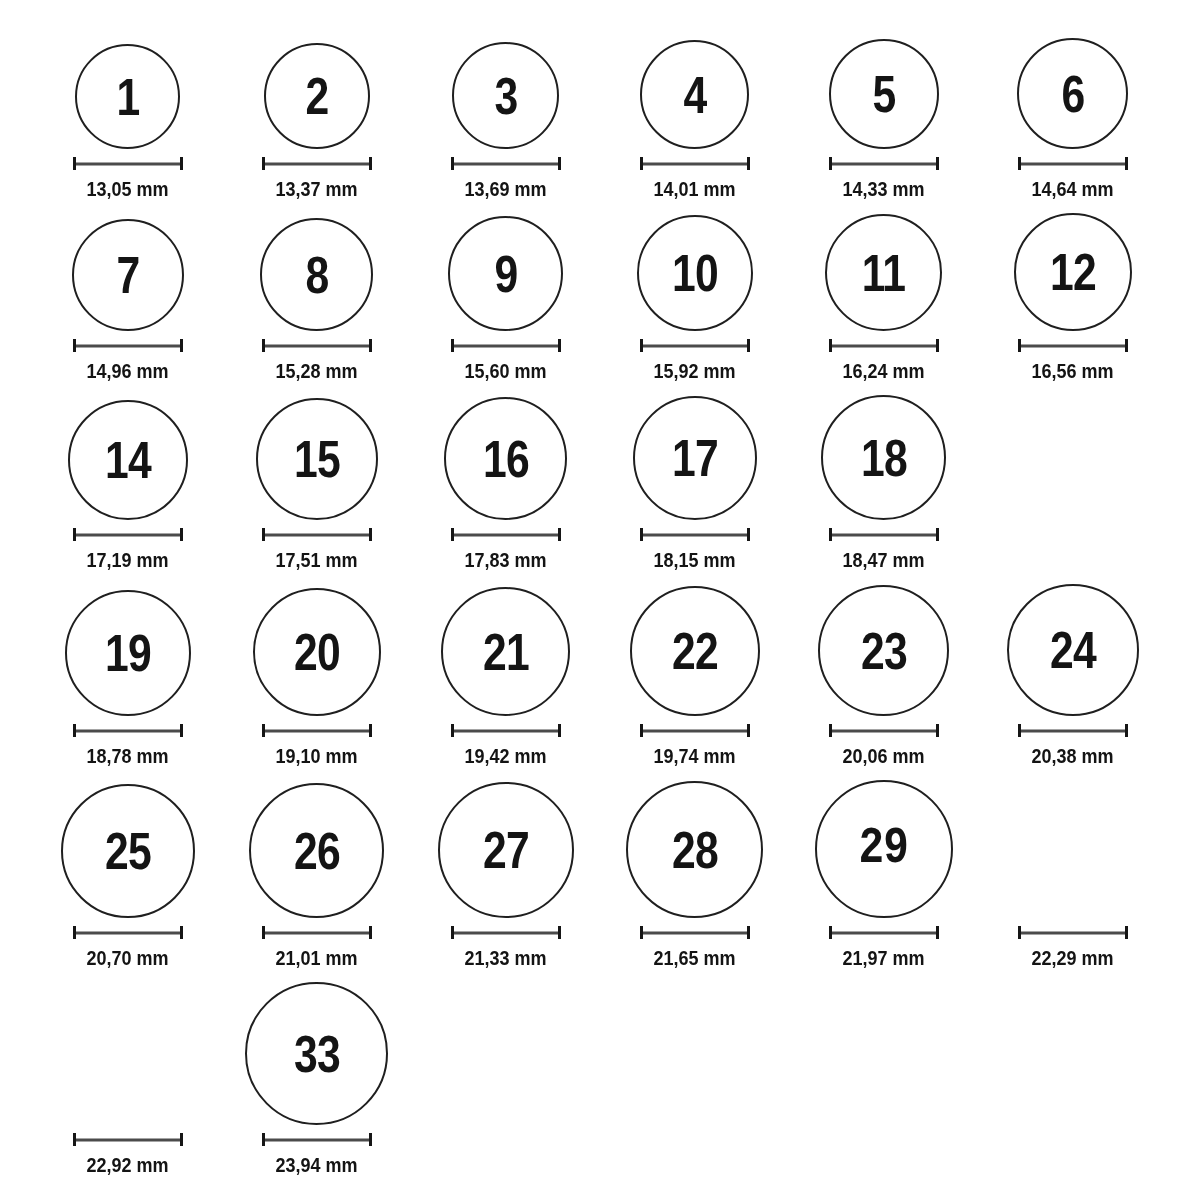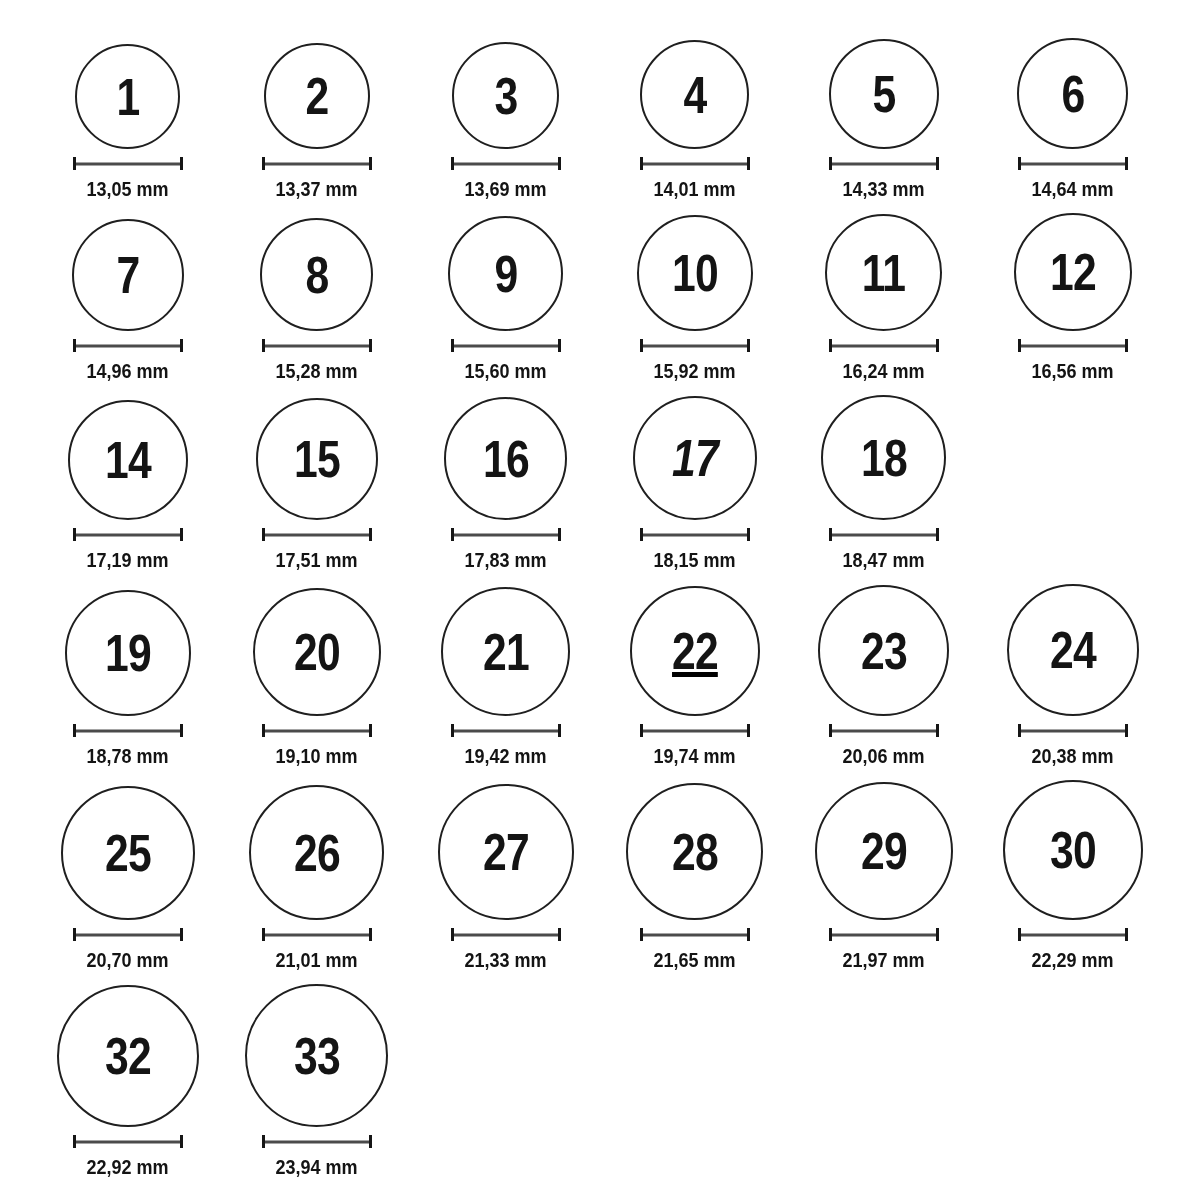--- a/index.html
+++ b/index.html
@@ -213,21 +213,21 @@
       <div class="cell">
     <div class="circle" style="width: 123px; height: 123px; text-align: center;">
       <span class="num">16</span>
     </div>
     <div class="measure"></div>
     <div class="dlabel">
       <span>17,83 mm</span>
     </div>
   </div>
       <div class="cell">
-    <div class="circle" style="width: 124px; height: 124px; font-style: italic;">
+    <div class="circle" style="width: 124px; height: 124px;">
       <span class="num">17</span>
     </div>
     <div class="measure"></div>
     <div class="dlabel">
       <span>18,15 mm</span>
     </div>
   </div>
       <div class="cell">
     <div class="circle" style="width: 125px; height: 125px;">
       <span class="num">18</span>
@@ -260,21 +260,21 @@
       <div class="cell">
     <div class="circle" style="width: 129px; height: 129px;">
       <span class="num">21</span>
     </div>
     <div class="measure"></div>
     <div class="dlabel">
       <span>19,42 mm</span>
     </div>
   </div>
       <div class="cell">
-    <div class="circle" style="width: 130px; height: 130px; text-decoration: underline;">
+    <div class="circle" style="width: 130px; height: 130px;">
       <span class="num">22</span>
     </div>
     <div class="measure"></div>
     <div class="dlabel">
       <span>19,74 mm</span>
     </div>
   </div>
       <div class="cell">
     <div class="circle" style="width: 131px; height: 131px; text-align: right;">
       <span class="num">23</span>
@@ -325,43 +325,37 @@
       <div class="cell">
     <div class="circle" style="width: 137px; height: 137px; text-align: center;">
       <span class="num">28</span>
     </div>
     <div class="measure"></div>
     <div class="dlabel">
       <span>21,65 mm</span>
     </div>
   </div>
       <div class="cell">
-    <div class="circle" style="width: 138px; height: 138px;">
+    <div class="circle" style="width: 138px; height: 138px; font-family: Liberation Mono, monospace;">
       <span class="num">29</span>
     </div>
     <div class="measure"></div>
     <div class="dlabel">
       <span>21,97 mm</span>
     </div>
   </div>
       <div class="cell">
-    <div class="circle" style="width: 140px; height: 140px;">
-      <span class="num">30</span>
-    </div>
     <div class="measure"></div>
     <div class="dlabel">
       <span>22,29 mm</span>
     </div>
   </div>
     </div>
     <div class="row">
       <div class="cell">
-    <div class="circle" style="width: 142px; height: 142px;">
-      <span class="num">32</span>
-    </div>
     <div class="measure"></div>
     <div class="dlabel">
       <span>22,92 mm</span>
     </div>
   </div>
       <div class="cell">
     <div class="circle" style="width: 143px; height: 143px;">
       <span class="num">33</span>
     </div>
     <div class="measure"></div>

